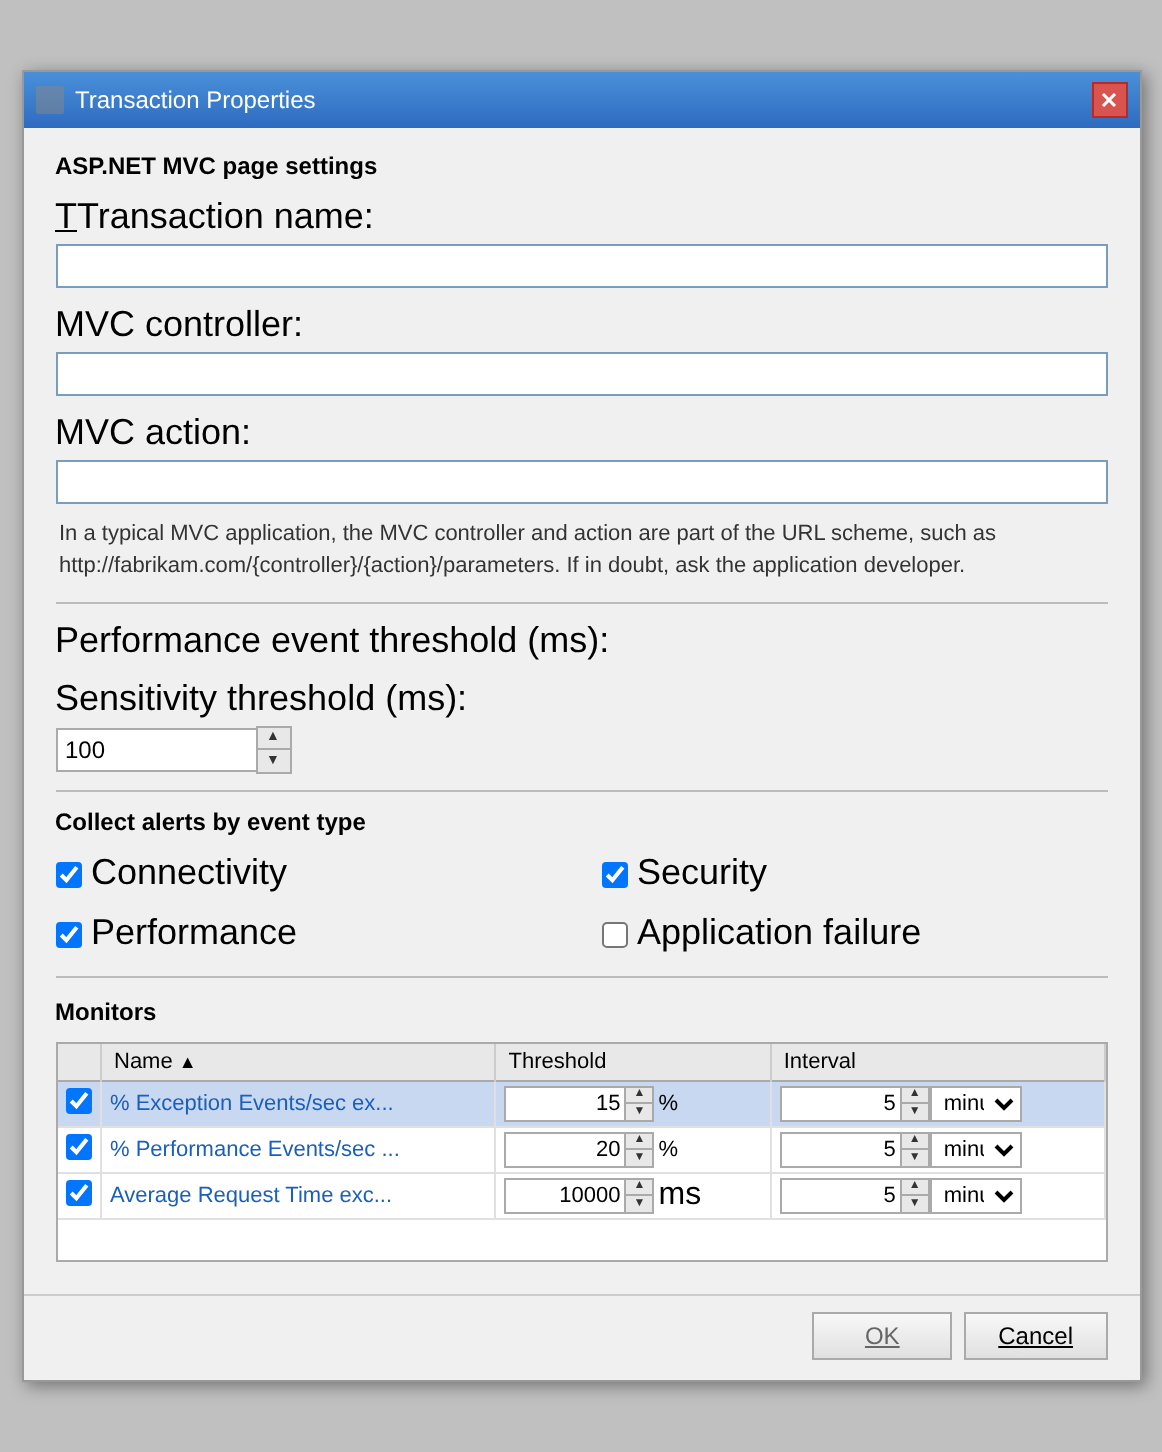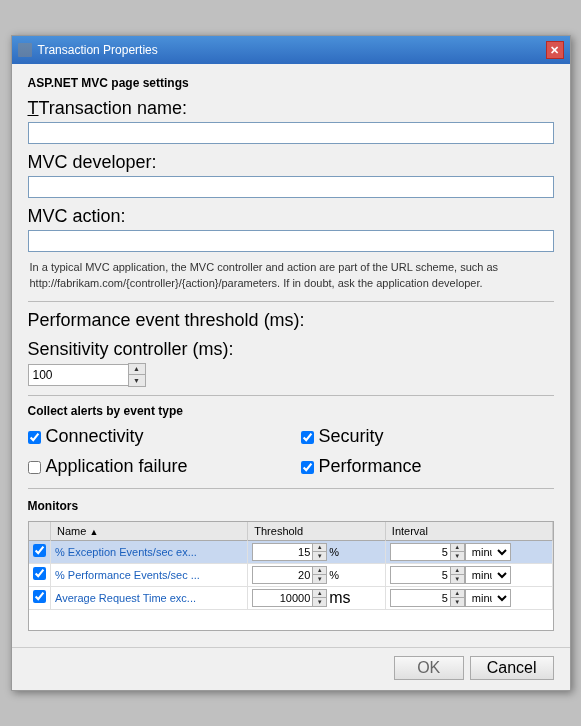--- a/index.html
+++ b/index.html
@@ -236,27 +236,28 @@
       justify-content: flex-end;
       gap: 6px;
       padding: 8px 16px 10px;
       border-top: 1px solid #ccc;
       margin-top: 4px;
     }
     .footer-btn {
       min-width: 70px;
       height: 24px;
       padding: 0 16px;
-      font-size: 16px;
+      font-size: 12px;
       border: 1px solid #aaa;
       background: linear-gradient(to bottom, #f8f8f8, #e0e0e0);
       cursor: pointer;
       display: flex;
       align-items: center;
       justify-content: center;
+      text-decoration: underline;
     }
     .footer-btn.ok { color: #666; }
     .sort-arrow { font-size: 9px; }
   </style>
 </head>
 <body>
 
 <div class="window">
 
   <div class="title-bar">
@@ -272,39 +273,39 @@
   <div class="content">
 
     <div class="section-title">ASP.NET MVC page settings</div>
 
     <div class="form-group">
       <label><u>T</u><span>Transaction name:</span></label>
       <input type="text" class="text-input" value="" style="">
     </div>
 
     <div class="form-group">
-      <label>MVC developer:</label>
+      <label>MVC controller:</label>
       <input type="text" class="text-input" value="" style="">
     </div>
 
     <div class="form-group">
       <label>MVC action:</label>
       <input type="text" class="text-input" value="" style="">
     </div>
 
     <p class="info-text">In a typical MVC application, the MVC controller and action are part of the URL scheme, such as http://fabrikam.com/{controller}/{action}/parameters. If in doubt, ask the application developer.</p>
 
     <hr class="divider">
 
     <div class="form-group">
       <label>Performance event threshold (ms):</label>
     </div>
 
     <div class="form-group">
-      <label>Sensitivity controller (ms):</label>
+      <label>Sensitivity threshold (ms):</label>
       <div class="spinner-group">
         <input type="text" class="spinner-input" value="100" style="">
         <div class="spinner-btns">
           <button class="spinner-btn">▲</button>
           <button class="spinner-btn">▼</button>
         </div>
       </div>
     </div>
 
     <hr class="divider">
@@ -313,26 +314,26 @@
     <div class="checkboxes-grid">
       <div class="checkbox-item">
         <input type="checkbox" id="chk-connectivity" checked="" style="">
         <label for="chk-connectivity">Connectivity</label>
       </div>
       <div class="checkbox-item">
         <input type="checkbox" id="chk-security" checked="" style="">
         <label for="chk-security">Security</label>
       </div>
       <div class="checkbox-item">
+        <input type="checkbox" id="chk-performance" checked="" style="">
+        <label for="chk-performance">Performance</label>
+      </div>
+      <div class="checkbox-item">
         <input type="checkbox" id="chk-appfailure" style="">
         <label for="chk-appfailure">Application failure</label>
-      </div>
-      <div class="checkbox-item">
-        <input type="checkbox" id="chk-performance" checked="" style="">
-        <label for="chk-performance">Performance</label>
       </div>
     </div>
 
     <hr class="divider">
 
     <div class="monitors-section">
       <div class="section-title">Monitors</div>
       <div class="monitors-table-container">
         <table class="monitors-table">
           <thead>

